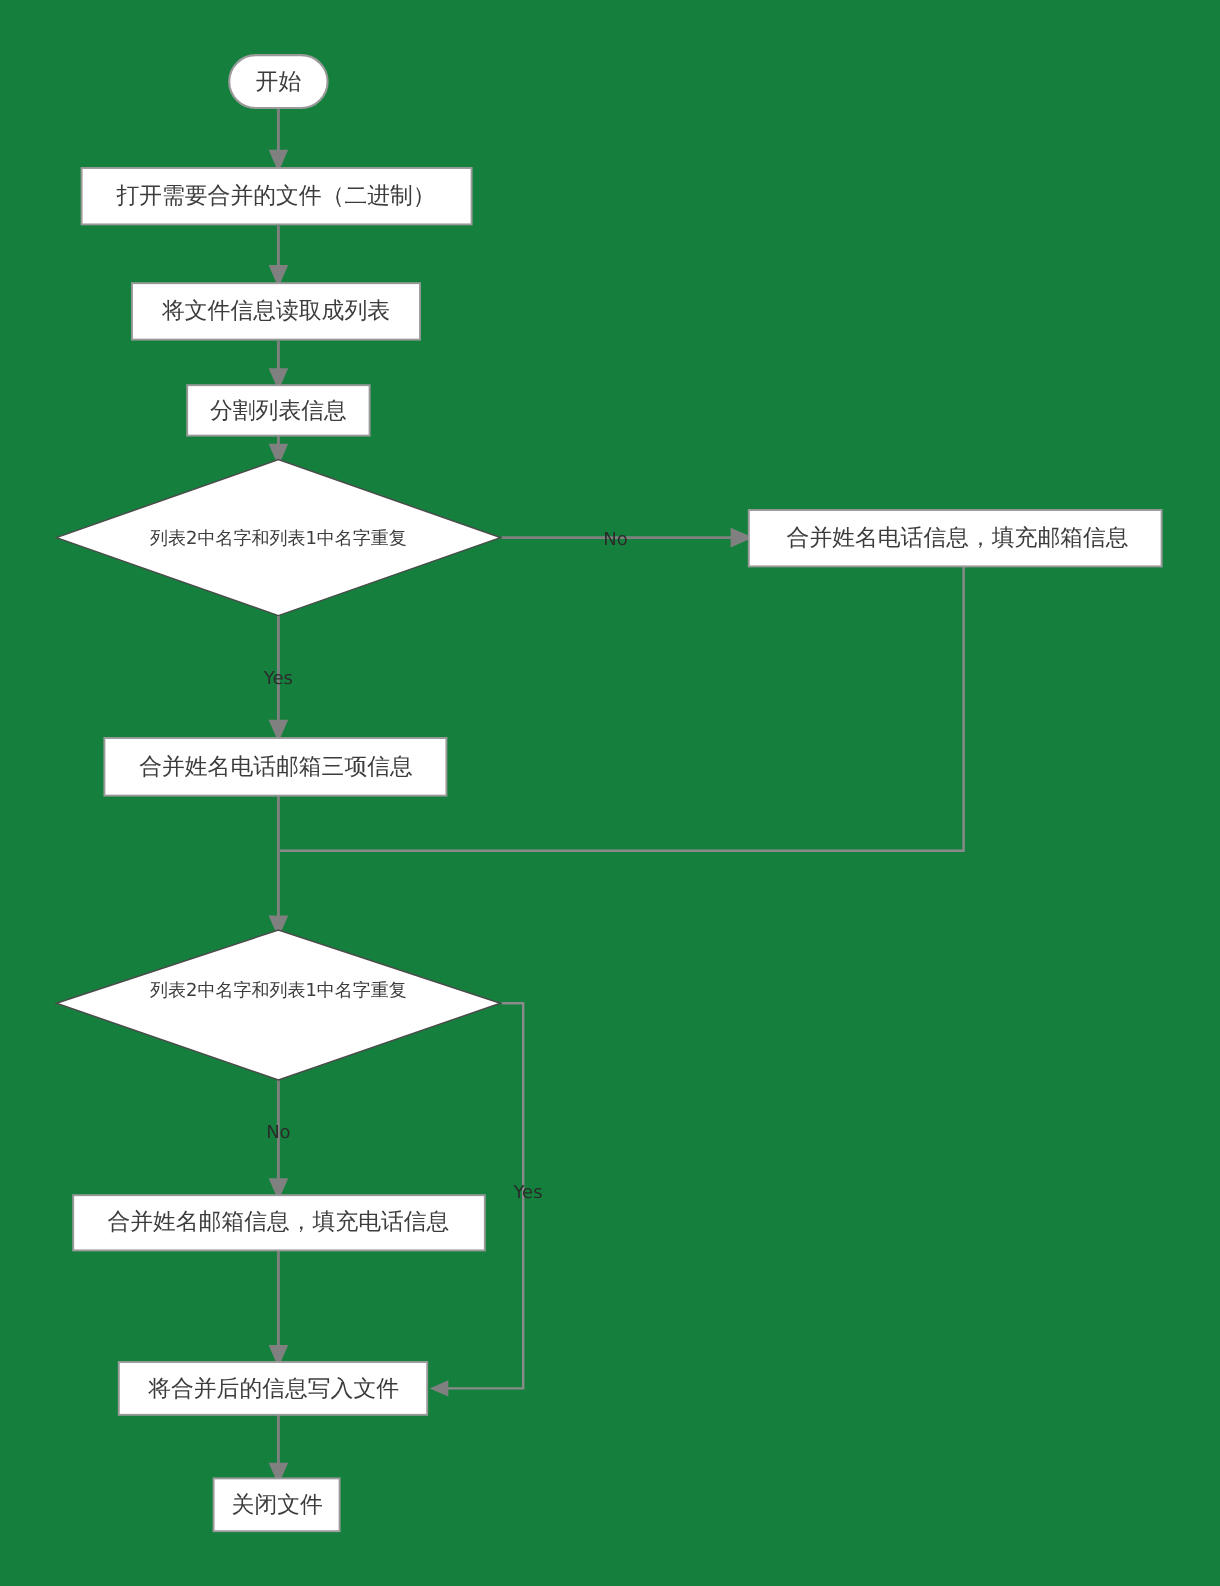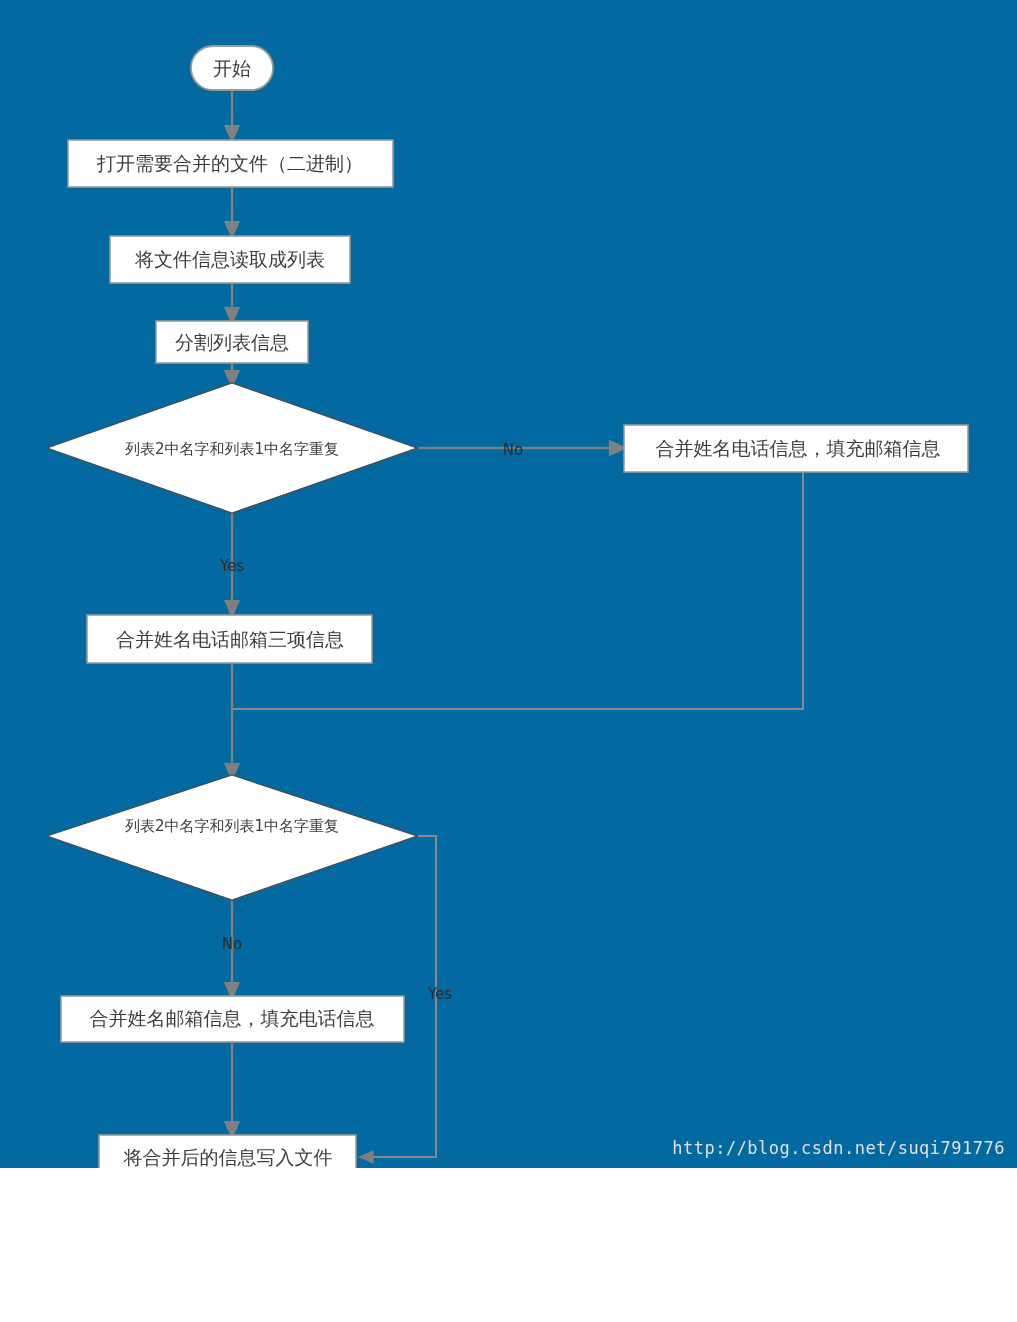--- a/index.html
+++ b/index.html
@@ -6,22 +6,22 @@
     margin: 0;
     padding: 0;
     background: #ffffff;
   }
   body {
     font-family: "DejaVu Sans", "Liberation Sans", sans-serif;
   }
   #canvas {
     position: relative;
     width: 1017px;
-    height: 1168px;
-    background: #0369a1;
+    height: 1322px;
+    background: #15803d;
     overflow: hidden;
   }
   svg.flow {
     position: absolute;
     top: 0;
     left: 0;
     width: 1017px;
     height: 1322px;
   }
   .node-text {
@@ -174,15 +174,14 @@
 
     <text class="edge-label" x="513" y="450">No</text>
 
     <text class="edge-label" x="232" y="566">Yes</text>
 
     <text class="edge-label" x="232" y="944">No</text>
 
     <text class="edge-label" x="440" y="994">Yes</text>
   </svg>
 
-  <div class="watermark">http://blog.csdn.net/suqi791776</div>
 
 </div>
 
 </body></html>

